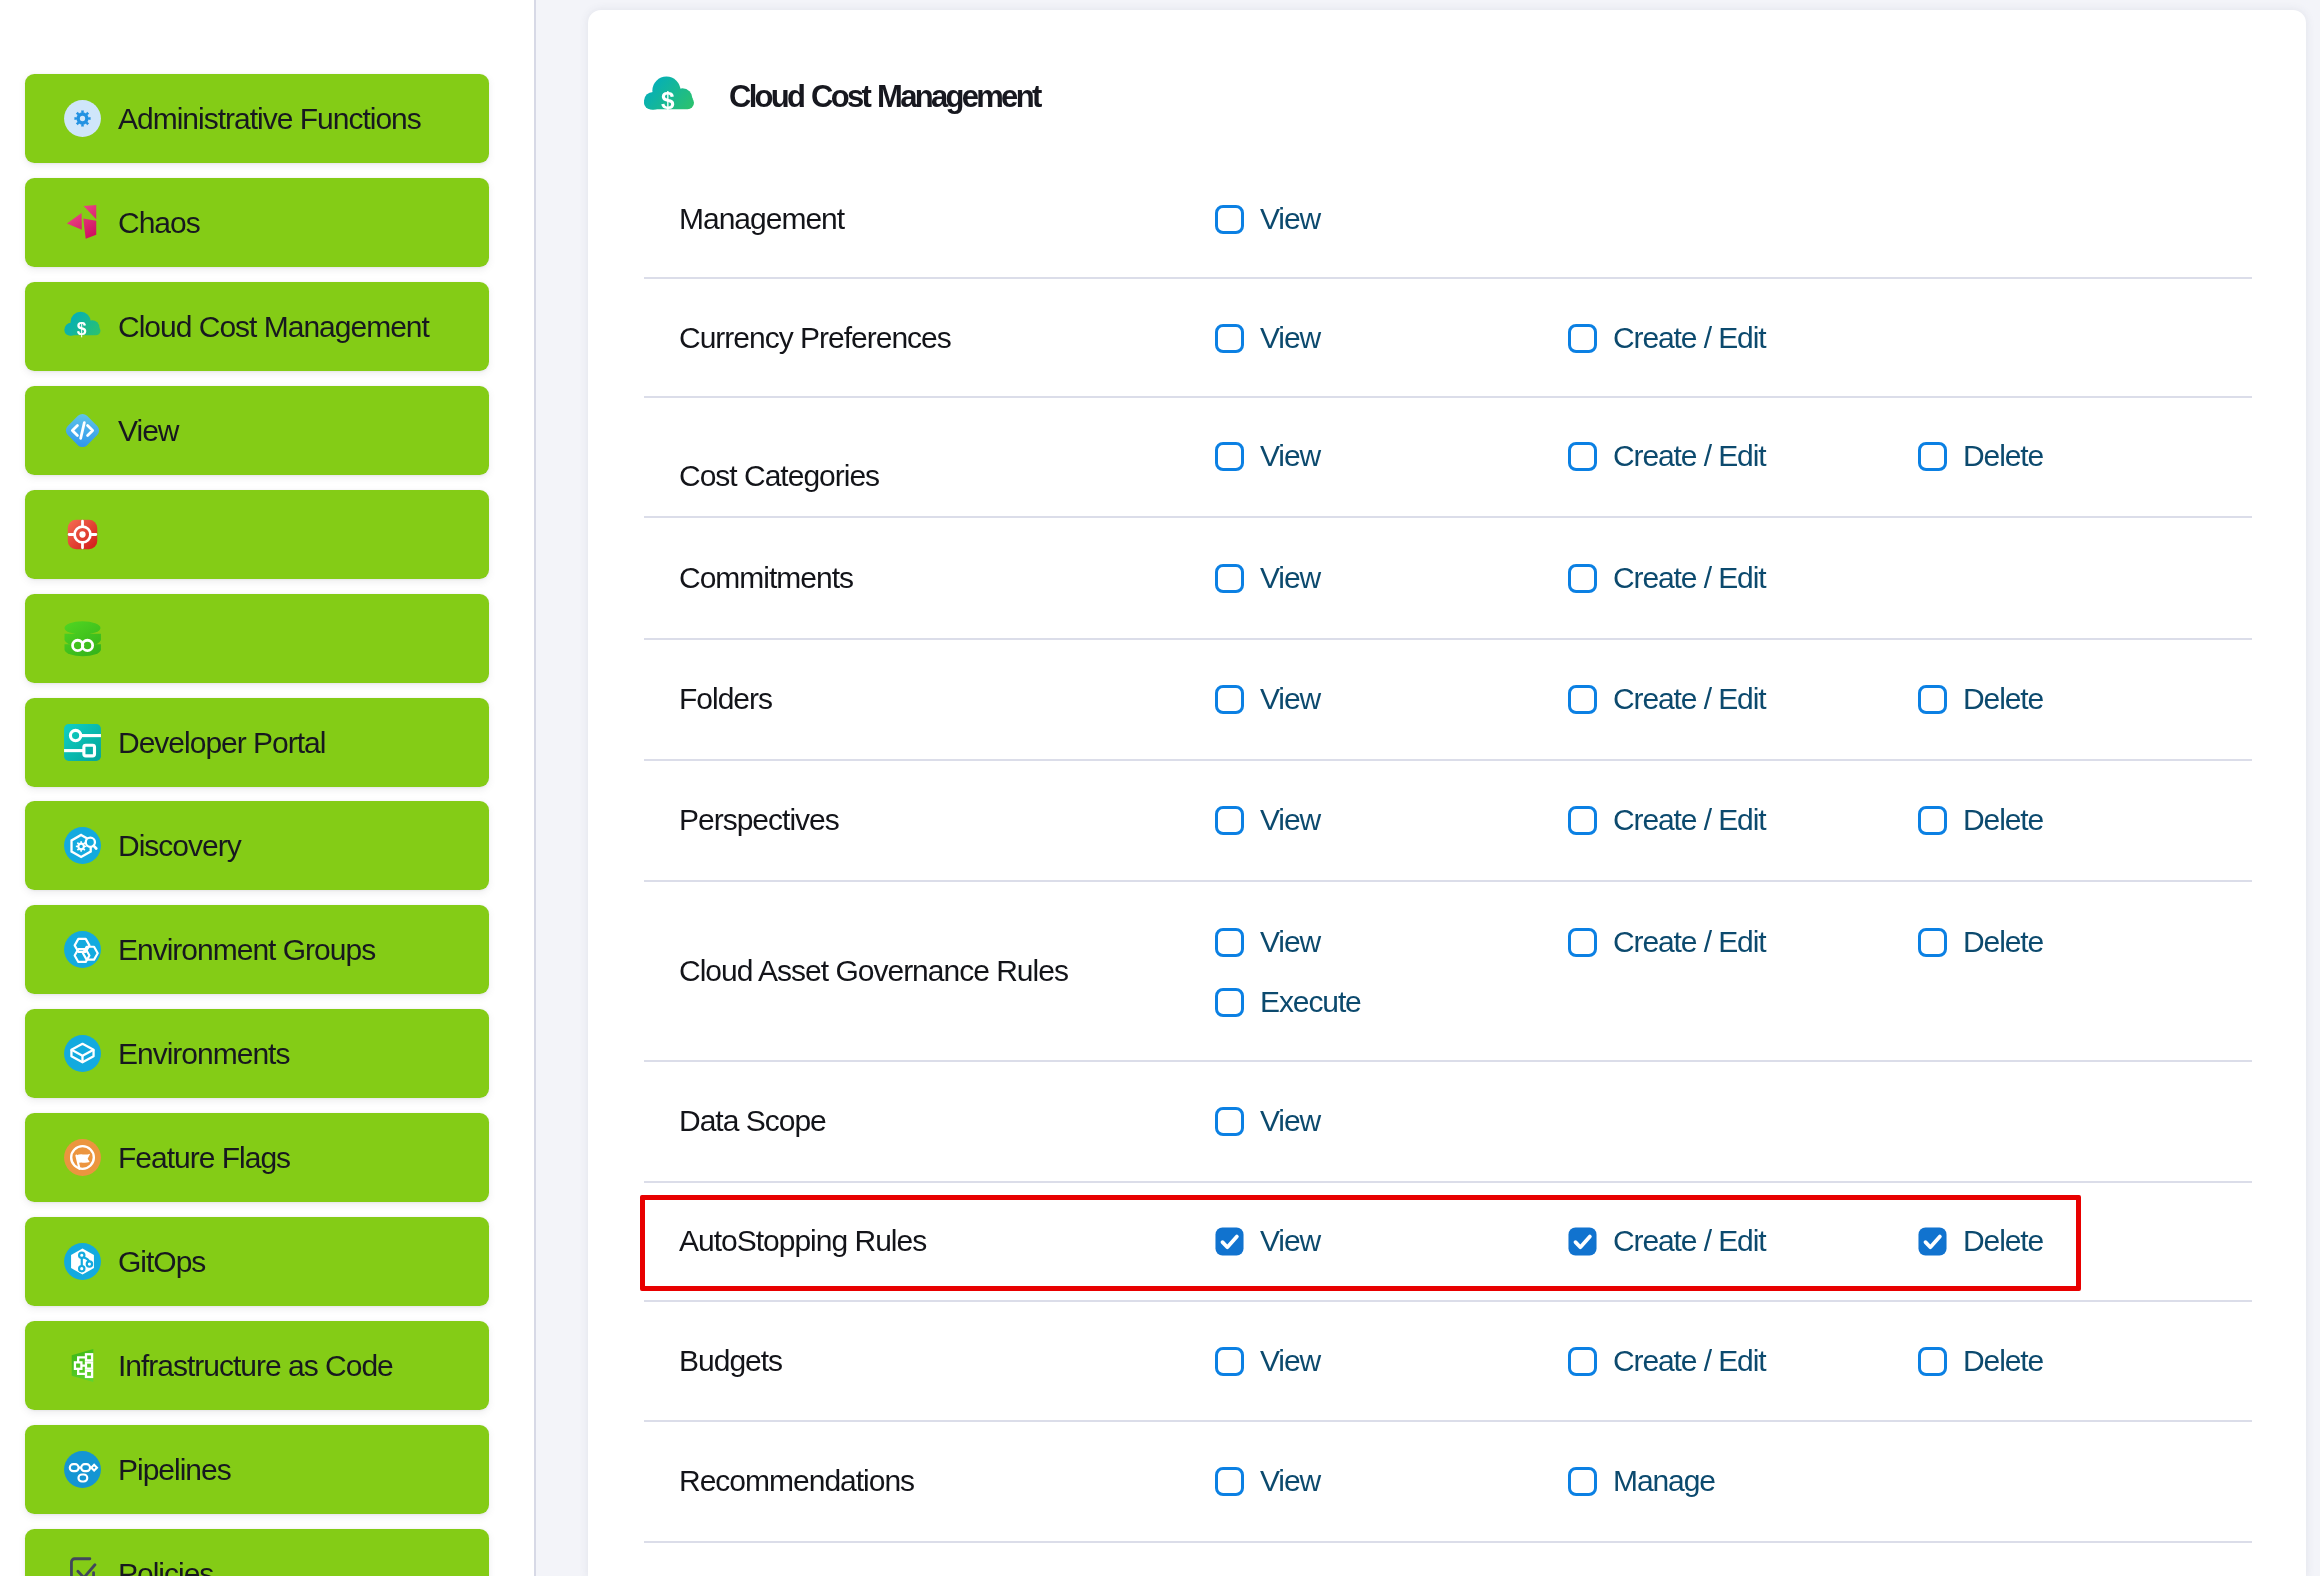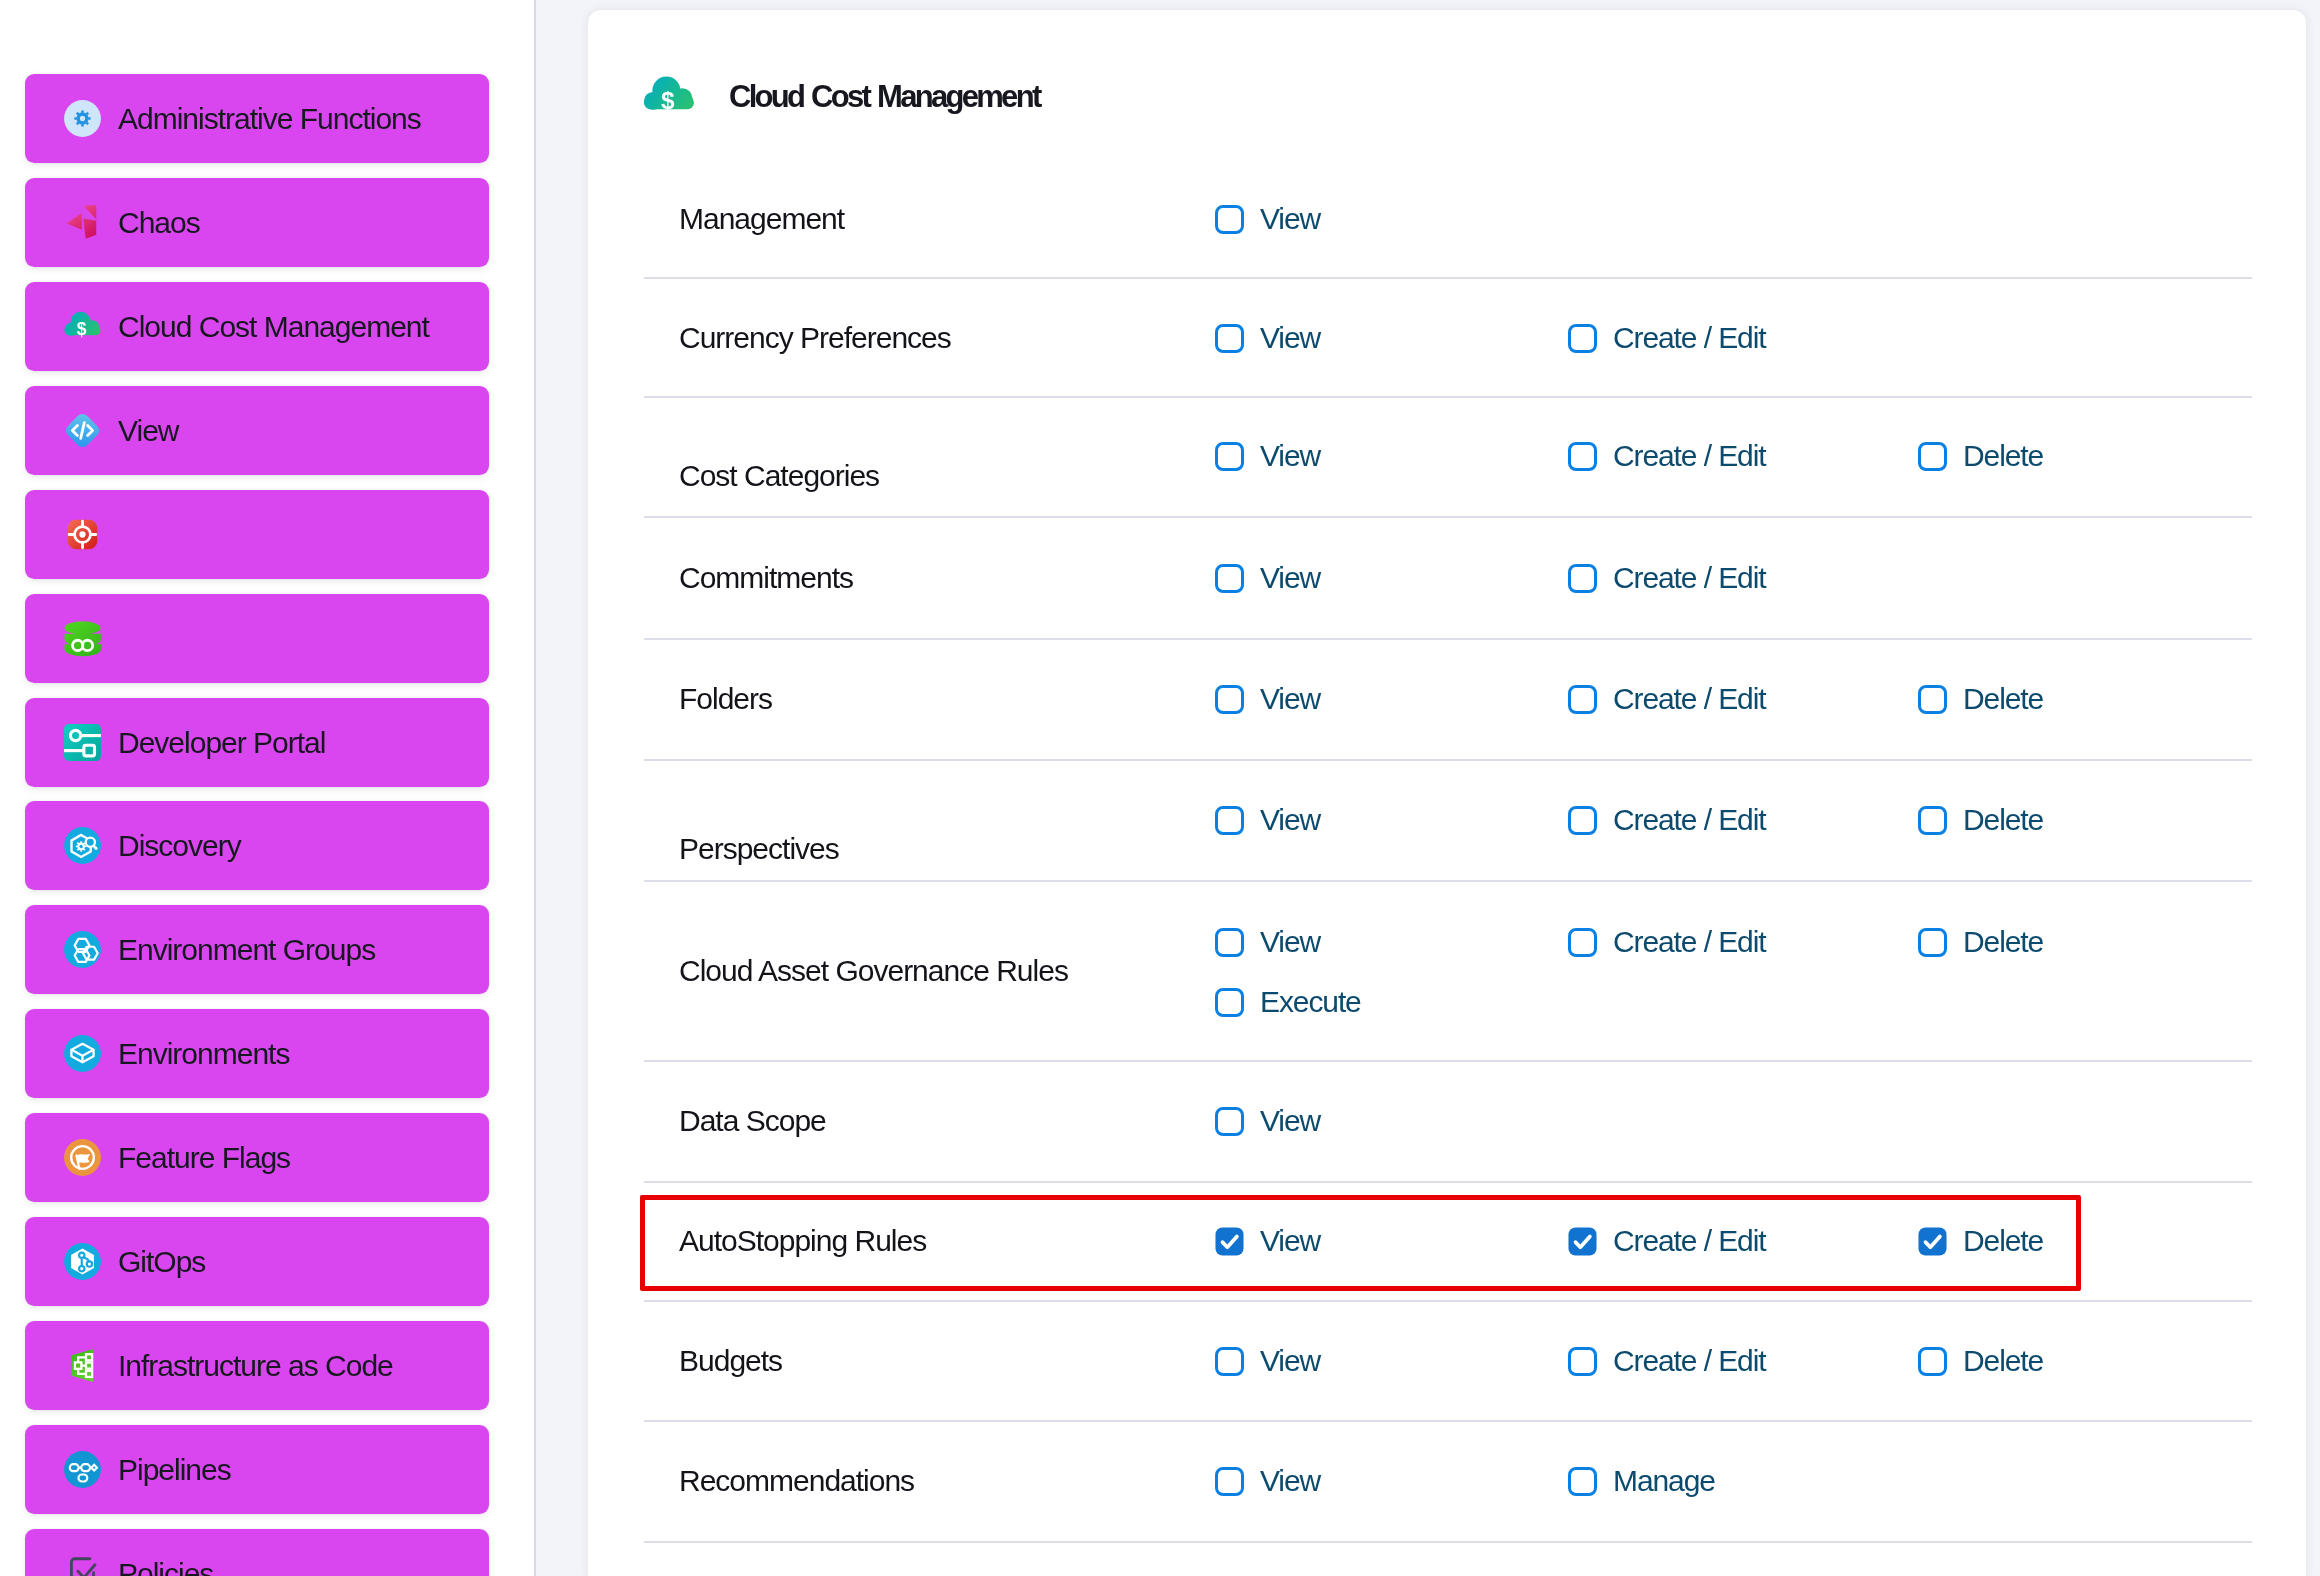--- a/index.html
+++ b/index.html
@@ -1,19 +1,19 @@
 <!DOCTYPE html>
 <html style="font-size:15px"><head><meta charset="utf-8"><style>
 *{margin:0;padding:0;box-sizing:border-box}
 html,body{width:2321px;height:1577px}
 body{position:relative;font-family:"Liberation Sans",sans-serif;background:#fff;overflow:hidden}
 .rbg{position:absolute;left:536px;top:0;width:1785px;height:1577px;background:#f3f4f9}
 .vline{position:absolute;left:534px;top:0;width:1.9px;height:1577px;background:#d7d9e6}
 .panel{position:absolute;left:588px;top:10.2px;width:1718px;height:1567px;background:#fff;border-radius:13px 13px 0 0;box-shadow:0 0.9px 9.3px rgba(55,65,100,.10)}
-.card{position:absolute;left:25px;width:464px;height:89px;background:#d946ef;border-radius:9.3px;box-shadow:0 0.9px 1.9px rgba(40,41,61,.05),0 2.8px 7.4px rgba(96,97,112,.11)}
+.card{position:absolute;left:25px;width:464px;height:89px;background:#84cc16;border-radius:9.3px;box-shadow:0 0.9px 1.9px rgba(40,41,61,.05),0 2.8px 7.4px rgba(96,97,112,.11)}
 .card svg{position:absolute;left:28px;top:15px}
 .clabel{position:absolute;left:93px;top:0;height:89px;display:flex;align-items:center;font-size:30px;letter-spacing:-1px;color:#17181f}
 .sep{position:absolute;left:644px;width:1608px;height:1.9px;background:#dbdde9}
 .rowlabel{position:absolute;left:679px;transform:translateY(-50%);font-size:30px;letter-spacing:-1px;color:#131419}
 .cbitem{position:absolute;display:flex;align-items:center;transform:translateY(-50%)}
 .cbitem svg{display:block}
 .cbitem span{margin-left:16px;font-size:30px;letter-spacing:-1.1px;color:#0c4a6e}
 .redbox{position:absolute;left:640px;top:1195px;width:1441px;height:96px;border:5.6px solid #e80000;border-radius:1.9px}
 .title{position:absolute;left:729px;top:79px;font-size:31px;font-weight:bold;letter-spacing:-2.7px;word-spacing:1.9px;color:#17181f}
 </style></head><body>
@@ -318,21 +318,21 @@
       <rect x="1.6" y="1.6" width="27.8" height="27.8" rx="7" fill="#fff" stroke="#0b80e3" stroke-width="3.2"></rect>
     </svg>
     <span>Create / Edit</span>
   </div>
 <div class="cbitem" style="left:1918px;top:699px">
     <svg width="29" height="29" viewBox="0 0 31 31">
       <rect x="1.6" y="1.6" width="27.8" height="27.8" rx="7" fill="#fff" stroke="#0b80e3" stroke-width="3.2"></rect>
     </svg>
     <span>Delete</span>
   </div>
-<div class="rowlabel" style="top:849px">Perspectives</div>
+<div class="rowlabel" style="top:820px">Perspectives</div>
 <div class="cbitem" style="left:1215px;top:820px">
     <svg width="29" height="29" viewBox="0 0 31 31">
       <rect x="1.6" y="1.6" width="27.8" height="27.8" rx="7" fill="#fff" stroke="#0b80e3" stroke-width="3.2"></rect>
     </svg>
     <span>View</span>
   </div>
 <div class="cbitem" style="left:1568px;top:820px">
     <svg width="29" height="29" viewBox="0 0 31 31">
       <rect x="1.6" y="1.6" width="27.8" height="27.8" rx="7" fill="#fff" stroke="#0b80e3" stroke-width="3.2"></rect>
     </svg>

